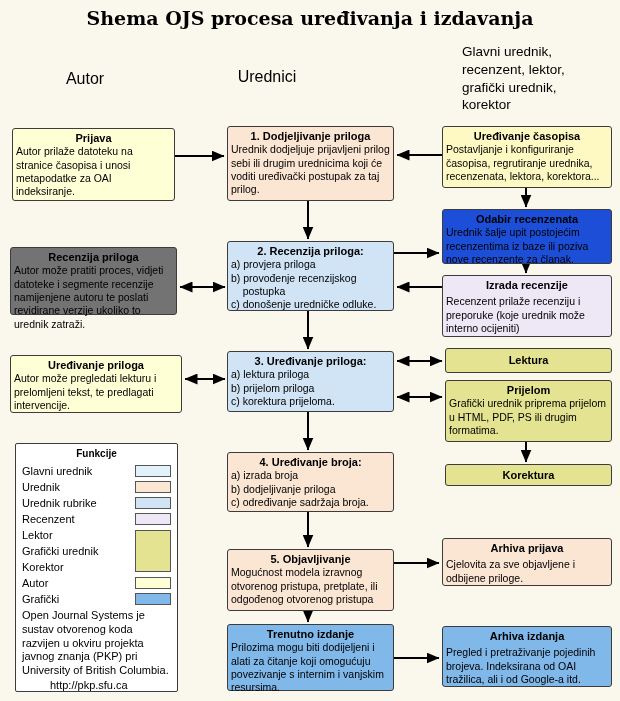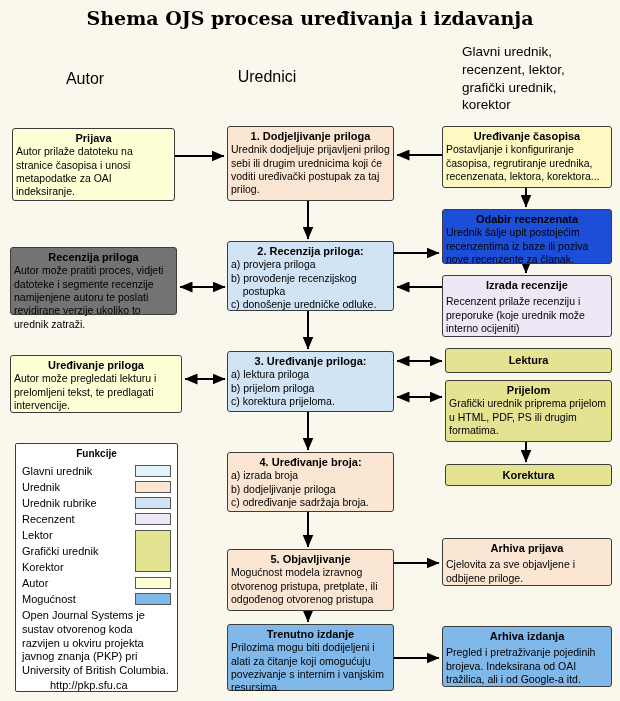--- a/index.html
+++ b/index.html
@@ -199,20 +199,20 @@
         <div>Grafički urednik</div>
         <div>Korektor</div>
       </div>
       <span class="swatch big" style="background-color: rgb(227, 227, 146);"></span>
     </div>
     <div class="lg-row">
       <span>Autor</span>
       <span class="swatch" style="background-color: rgb(255, 255, 214);"></span>
     </div>
     <div class="lg-row">
-      <span>Mogućnost</span>
+      <span>Grafički</span>
       <span class="swatch" style="background-color: rgb(128, 184, 234);"></span>
     </div>
     <div class="lg-note">Open Journal Systems je sustav otvorenog koda razvijen u okviru projekta javnog znanja (PKP) pri University of British Columbia.</div>
     <div class="lg-url">http://pkp.sfu.ca</div>
   </div>
 
 </div>
 
 </body></html>

